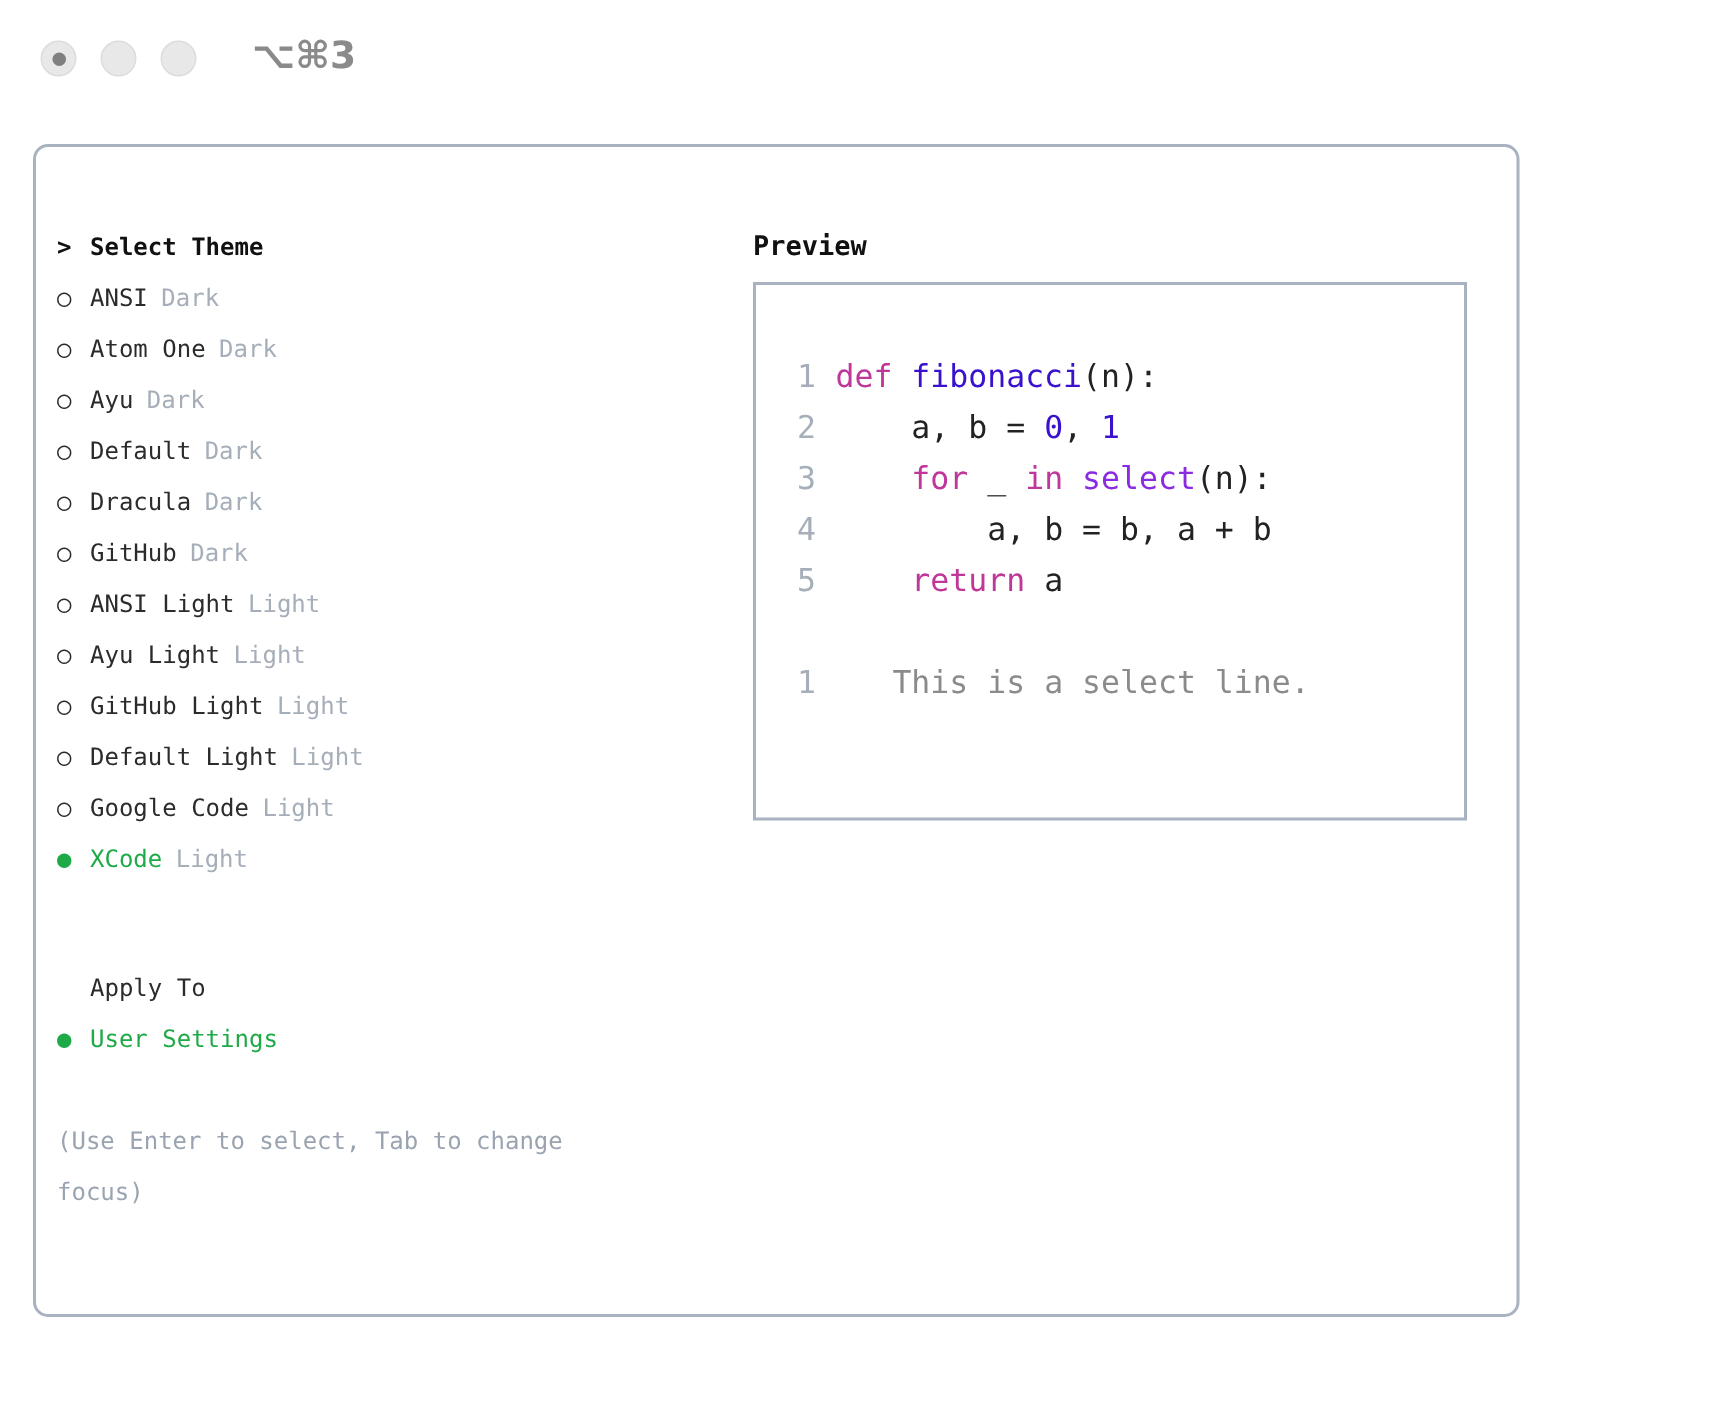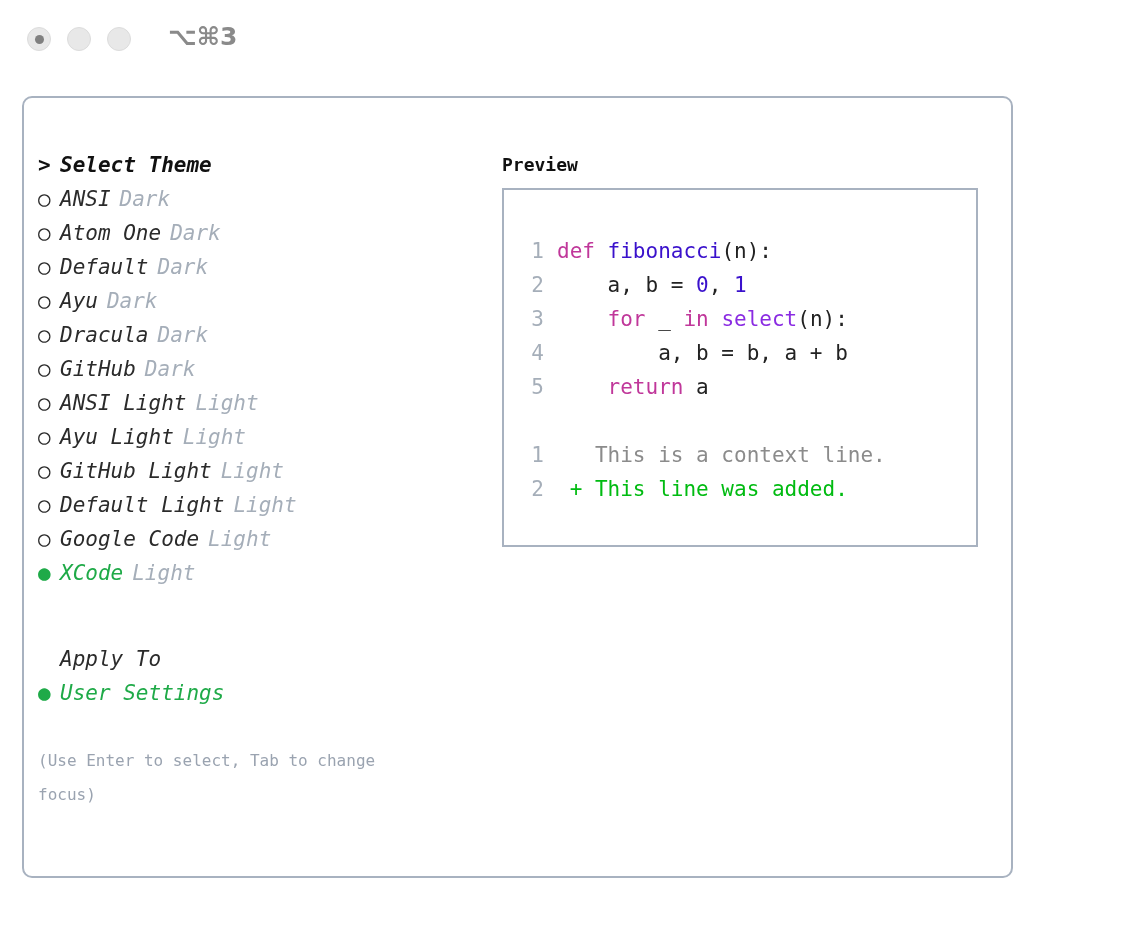--- a/index.html
+++ b/index.html
@@ -77,23 +77,22 @@
   #left {
     position: absolute;
     left: 14px; top: 50px;
     width: 430px;
   }
 
   .row {
     height: 34px;
     line-height: 34px;
     white-space: nowrap;
-    font-size: 21px;
+    font-size: 16px;
     color: #2b2b2b;
-    font-style: italic;
   }
   .bullet {
     display: inline-block;
     width: 22px;
     text-align: left;
   }
   .row.header {
     font-weight: bold;
     color: #111111;
   }
@@ -182,22 +181,22 @@
 
     <div id="left">
 
       <div class="row header">
         <span class="bullet">&gt;</span><span>Select Theme</span>
       </div>
 
       <div id="theme-items">
           <div class="row"><span class="bullet">○</span><span class="label">ANSI</span><span class="cat">Dark</span></div>
           <div class="row"><span class="bullet">○</span><span class="label">Atom One</span><span class="cat">Dark</span></div>
+          <div class="row"><span class="bullet">○</span><span class="label">Ayu</span><span class="cat">Dark</span></div>
           <div class="row"><span class="bullet">○</span><span class="label">Default</span><span class="cat">Dark</span></div>
-          <div class="row"><span class="bullet">○</span><span class="label">Ayu</span><span class="cat">Dark</span></div>
           <div class="row"><span class="bullet">○</span><span class="label">Dracula</span><span class="cat">Dark</span></div>
           <div class="row"><span class="bullet">○</span><span class="label">GitHub</span><span class="cat">Dark</span></div>
           <div class="row"><span class="bullet">○</span><span class="label">ANSI Light</span><span class="cat">Light</span></div>
           <div class="row"><span class="bullet">○</span><span class="label">Ayu Light</span><span class="cat">Light</span></div>
           <div class="row"><span class="bullet">○</span><span class="label">GitHub Light</span><span class="cat">Light</span></div>
           <div class="row"><span class="bullet">○</span><span class="label">Default Light</span><span class="cat">Light</span></div>
           <div class="row"><span class="bullet">○</span><span class="label">Google Code</span><span class="cat">Light</span></div>
           <div class="row selected"><span class="bullet">●</span><span class="label">XCode</span><span class="cat">Light</span></div>
         </div>
 
@@ -217,20 +216,19 @@
       <div id="codebox">
         <div id="code-lines">
             <div class="codeline"><span class="lnum">1</span><span class="kw">def </span><span class="fn">fibonacci</span><span class="plain">(n):</span></div>
             <div class="codeline"><span class="lnum">2</span><span class="plain">    </span><span class="plain">a, b = </span><span class="num">0</span><span class="plain">, </span><span class="num">1</span></div>
             <div class="codeline"><span class="lnum">3</span><span class="plain">    </span><span class="kw">for </span><span class="plain">_ </span><span class="kw">in </span><span class="bi">select</span><span class="plain">(n):</span></div>
             <div class="codeline"><span class="lnum">4</span><span class="plain">        </span><span class="plain">a, b = b, a + b</span></div>
             <div class="codeline"><span class="lnum">5</span><span class="plain">    </span><span class="kw">return </span><span class="plain">a</span></div>
           </div>
         <div class="gap"></div>
         <div id="diff-lines">
-            <div class="codeline"><span class="lnum">1</span><span class="ctx">  </span><span class="ctx"> This is a context line.</span></div>
-            <div class="codeline"><span class="lnum">2</span><span class="add"> +</span><span class="add"> This line was added.</span></div>
+            <div class="codeline"><span class="lnum">1</span><span class="ctx">  </span><span class="ctx"> This is a select line.</span></div>
           </div>
       </div>
     </div>
 
   </div>
 </div>
 
 </body></html>

